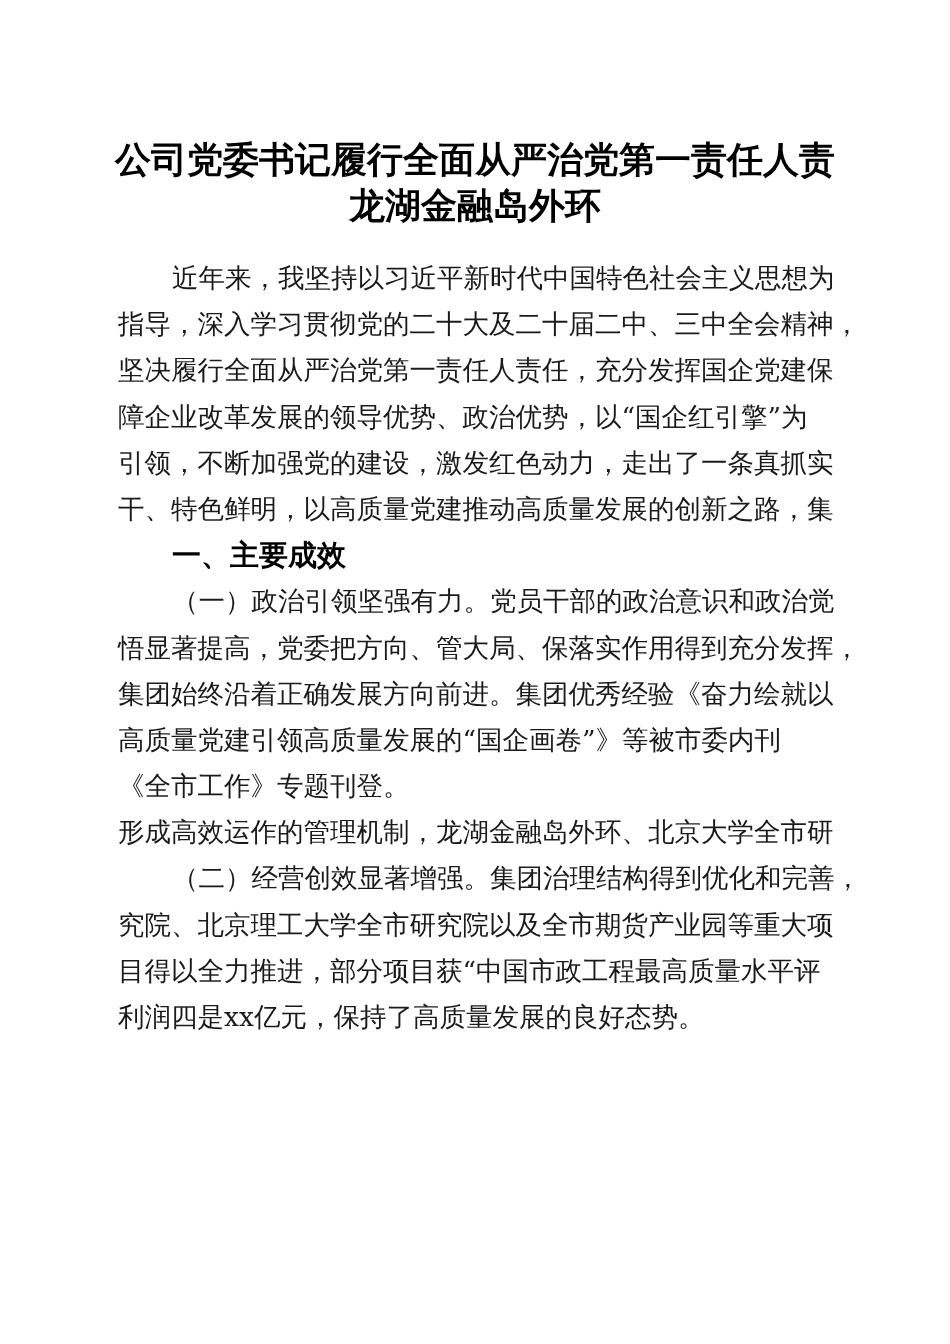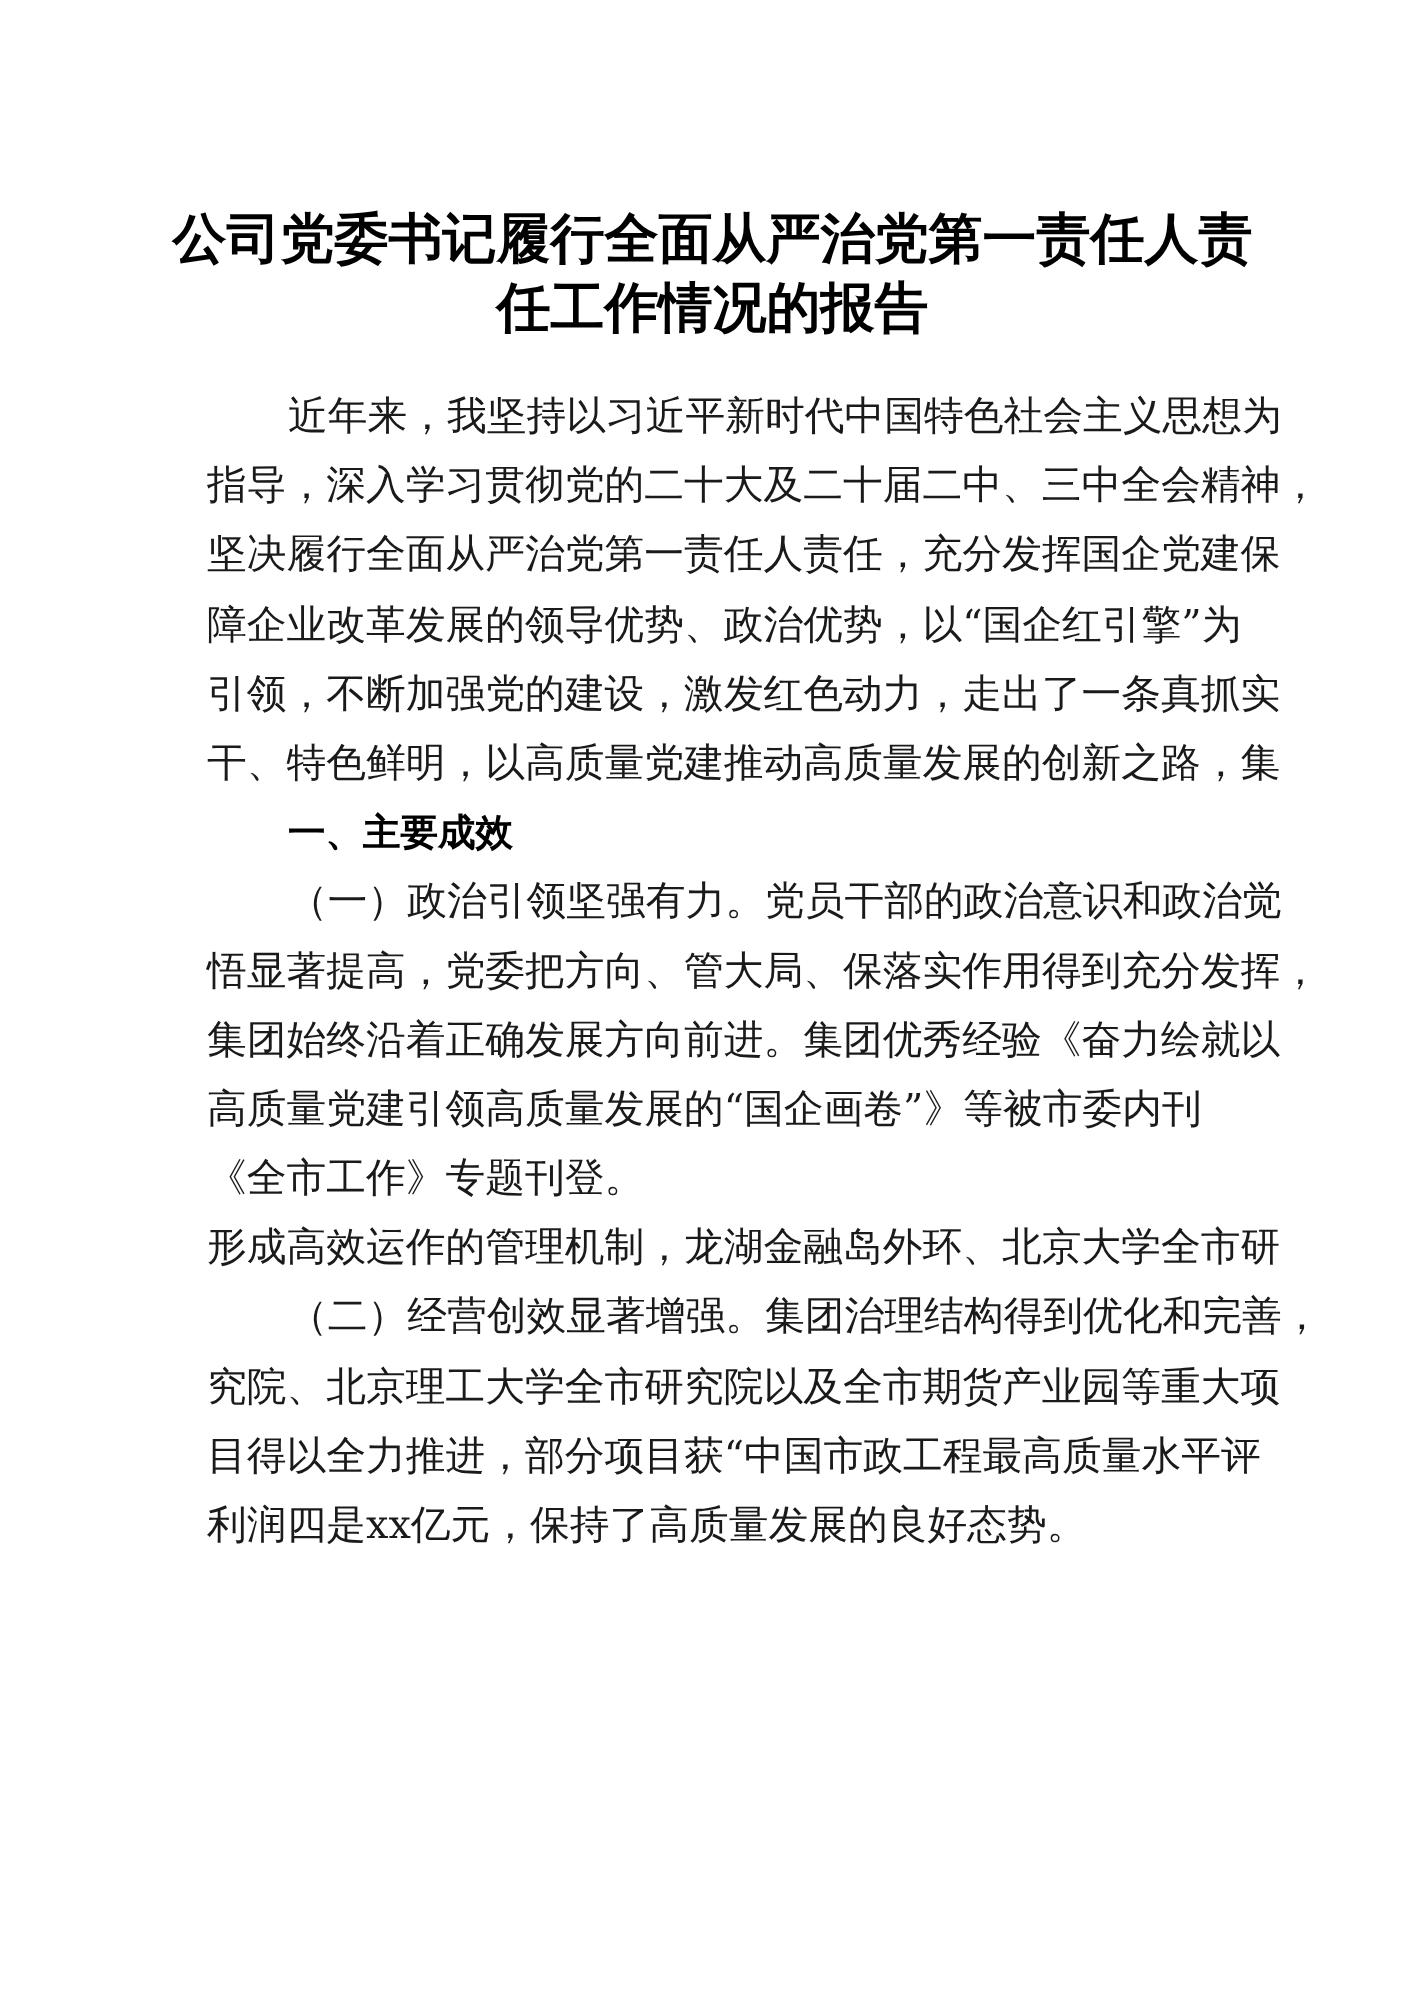--- a/index.html
+++ b/index.html
@@ -41,45 +41,44 @@
       white-space: nowrap;
     }
     .body-text {
       position: absolute;
       left: 118px;
       top: 255px;
       width: 720px;
       font-size: 26.5px;
       line-height: 46.2px;
       color: #1a1a1a;
-      margin-left: 20px;
     }
     .line {
       display: block;
       white-space: nowrap;
       height: 46.2px;
     }
     .indent {
       padding-left: 54px;
     }
     .heading-line {
       font-family: "DejaVu Sans", "Liberation Sans", sans-serif;
       font-weight: bold;
-      font-size: 25px;
+      font-size: 29px;
       color: #000000;
     }
   </style>
 </head>
 <body>
 
 <div class="page">
 
   <div class="title">
     <span class="line">公司党委书记履行全面从严治党第一责任人责</span>
-    <span class="line">任工作情况的报告</span>
+    <span class="line">龙湖金融岛外环</span>
   </div>
 
   <div class="body-text">
 
     <div>
       <span class="line indent">近年来，我坚持以习近平新时代中国特色社会主义思想为</span>
       <span class="line">指导，深入学习贯彻党的二十大及二十届二中、三中全会精神，</span>
       <span class="line">坚决履行全面从严治党第一责任人责任，充分发挥国企党建保</span>
       <span class="line">障企业改革发展的领导优势、政治优势，以“国企红引擎”为</span>
       <span class="line">引领，不断加强党的建设，激发红色动力，走出了一条真抓实</span>

